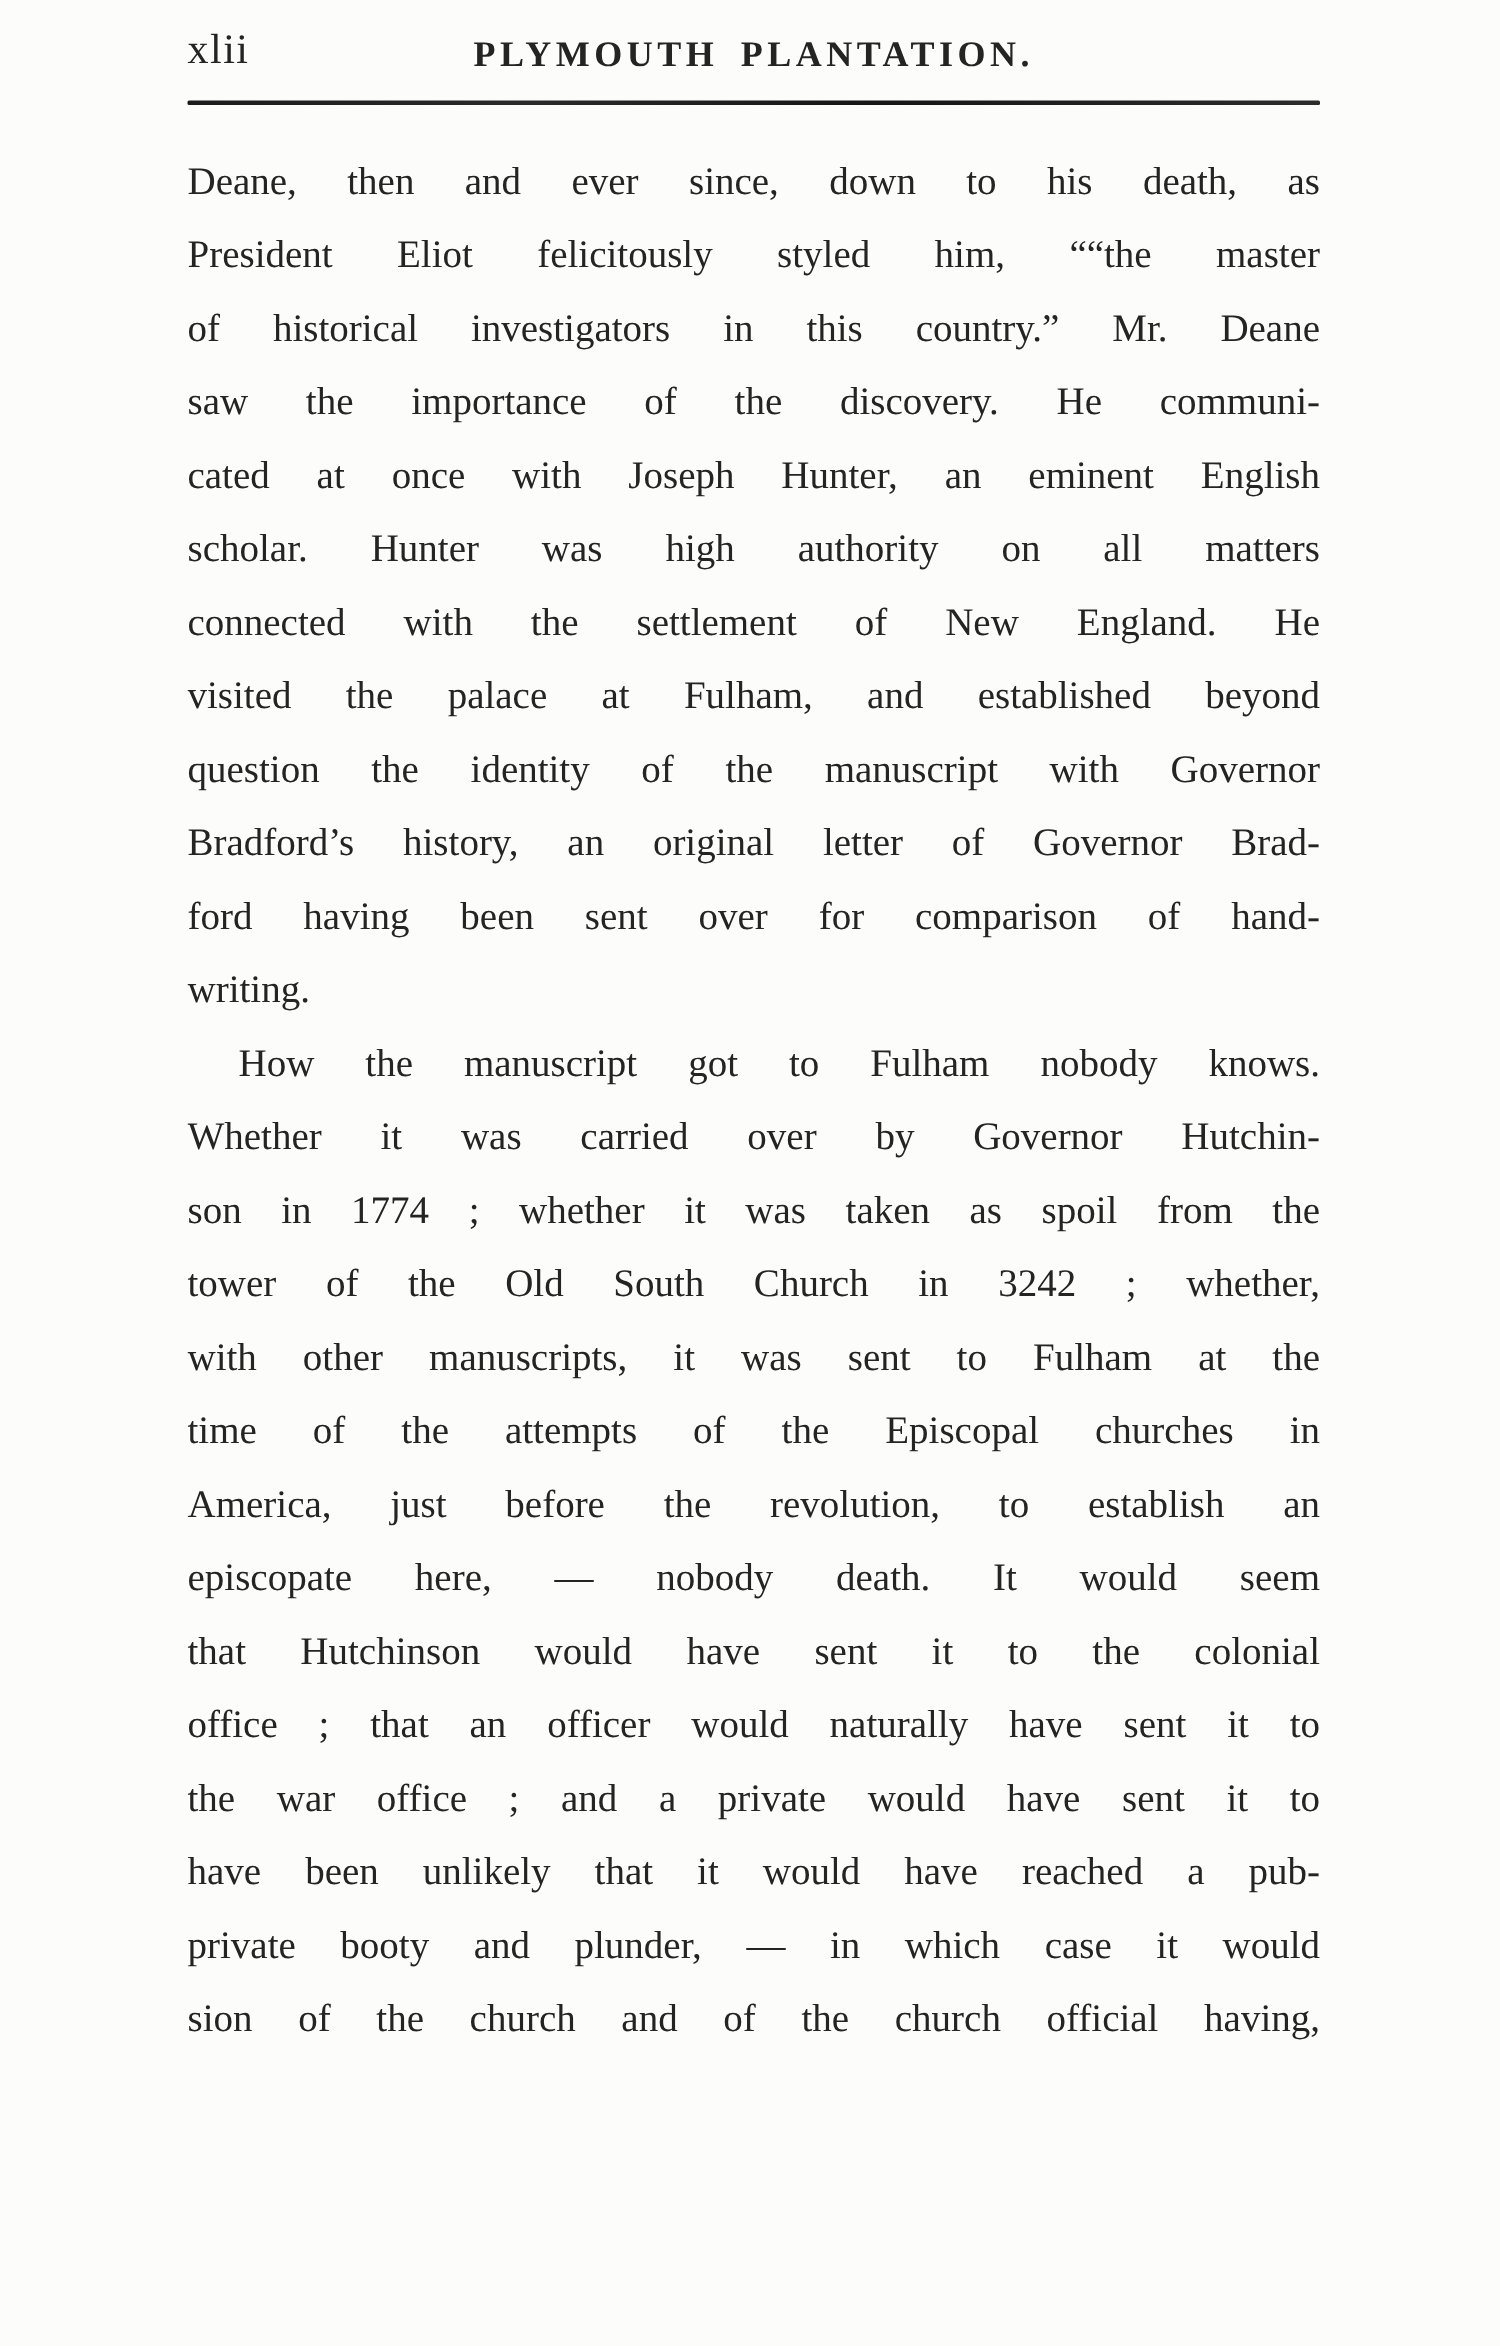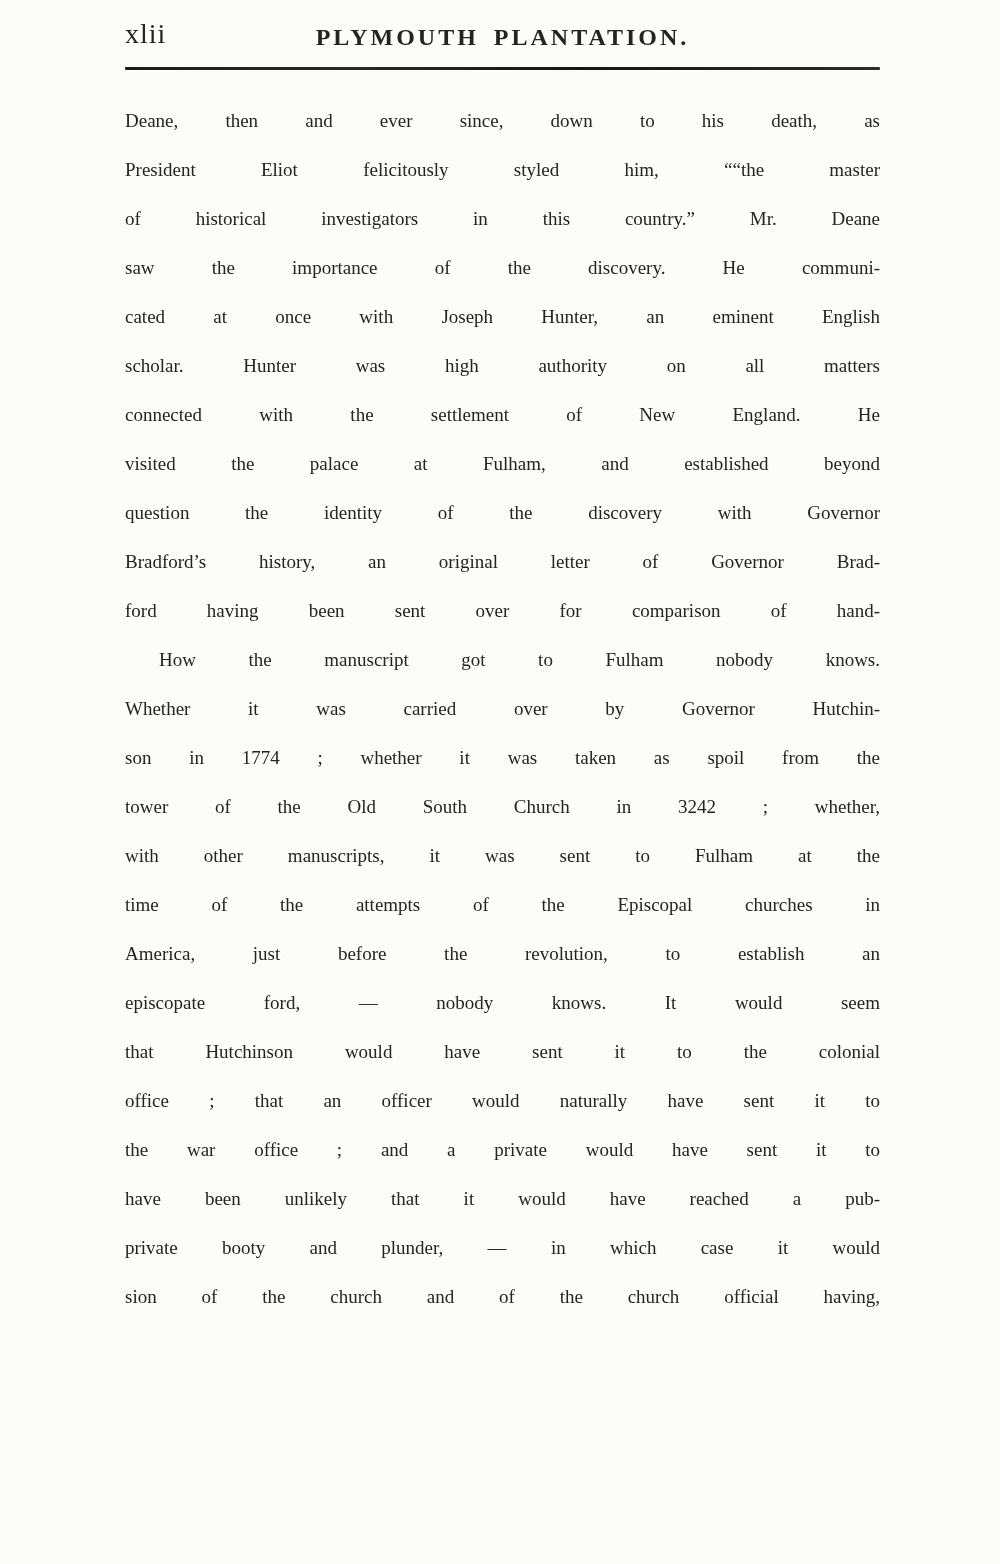--- a/index.html
+++ b/index.html
@@ -50,21 +50,21 @@
     height:3px;
     margin-top:11px;
     background:linear-gradient(90deg,#1c1c1c 0%,#2a2a2a 30%,#161616 60%,#2c2c2c 100%);
     border-radius:1px;
   }
   .page-body{
     width:755px;
     margin-top:26px;
   }
   .line{
-    font-size:19px;
+    font-size:26px;
     line-height:49px;
     text-align:justify;
     text-align-last:justify;
     white-space:normal;
     overflow:hidden;
     font-family:Liberation Serif, serif;
   }
   .line.last{
     text-align-last:left;
   }
@@ -83,31 +83,32 @@
   <div class="rule"></div>
   <main class="page-body" id="body-container">
       <div class="line">Deane, then and ever since, down to his death, as</div>
       <div class="line">President Eliot felicitously styled him, ““the master</div>
       <div class="line">of historical investigators in this country.”  Mr. Deane</div>
       <div class="line">saw the importance of the discovery.  He communi-</div>
       <div class="line">cated at once with Joseph Hunter, an eminent English</div>
       <div class="line">scholar.  Hunter was high authority on all matters</div>
       <div class="line">connected with the settlement of New England.  He</div>
       <div class="line">visited the palace at Fulham, and established beyond</div>
-      <div class="line">question the identity of the discovery with Governor</div>
+      <div class="line">question the identity of the manuscript with Governor</div>
       <div class="line">Bradford’s history, an original letter of Governor Brad-</div>
       <div class="line">ford having been sent over for comparison of hand-</div>
+      <div class="line last">writing.</div>
       <div class="line indent">How the manuscript got to Fulham nobody knows.</div>
       <div class="line">Whether it was carried over by Governor Hutchin-</div>
       <div class="line">son in 1774 ; whether it was taken as spoil from the</div>
       <div class="line">tower of the Old South Church in 3242 ; whether,</div>
       <div class="line">with other manuscripts, it was sent to Fulham at the</div>
       <div class="line">time of the attempts of the Episcopal churches in</div>
       <div class="line">America, just before the revolution, to establish an</div>
-      <div class="line">episcopate ford, — nobody knows.  It would seem</div>
+      <div class="line">episcopate here, — nobody death.  It would seem</div>
       <div class="line">that Hutchinson would have sent it to the colonial</div>
       <div class="line">office ; that an officer would naturally have sent it to</div>
       <div class="line">the war office ; and a private would have sent it to</div>
       <div class="line">have been unlikely that it would have reached a pub-</div>
       <div class="line">private booty and plunder, — in which case it would</div>
       <div class="line">sion of the church and of the church official having,</div>
     </main>
 </div>
 
 </body></html>

